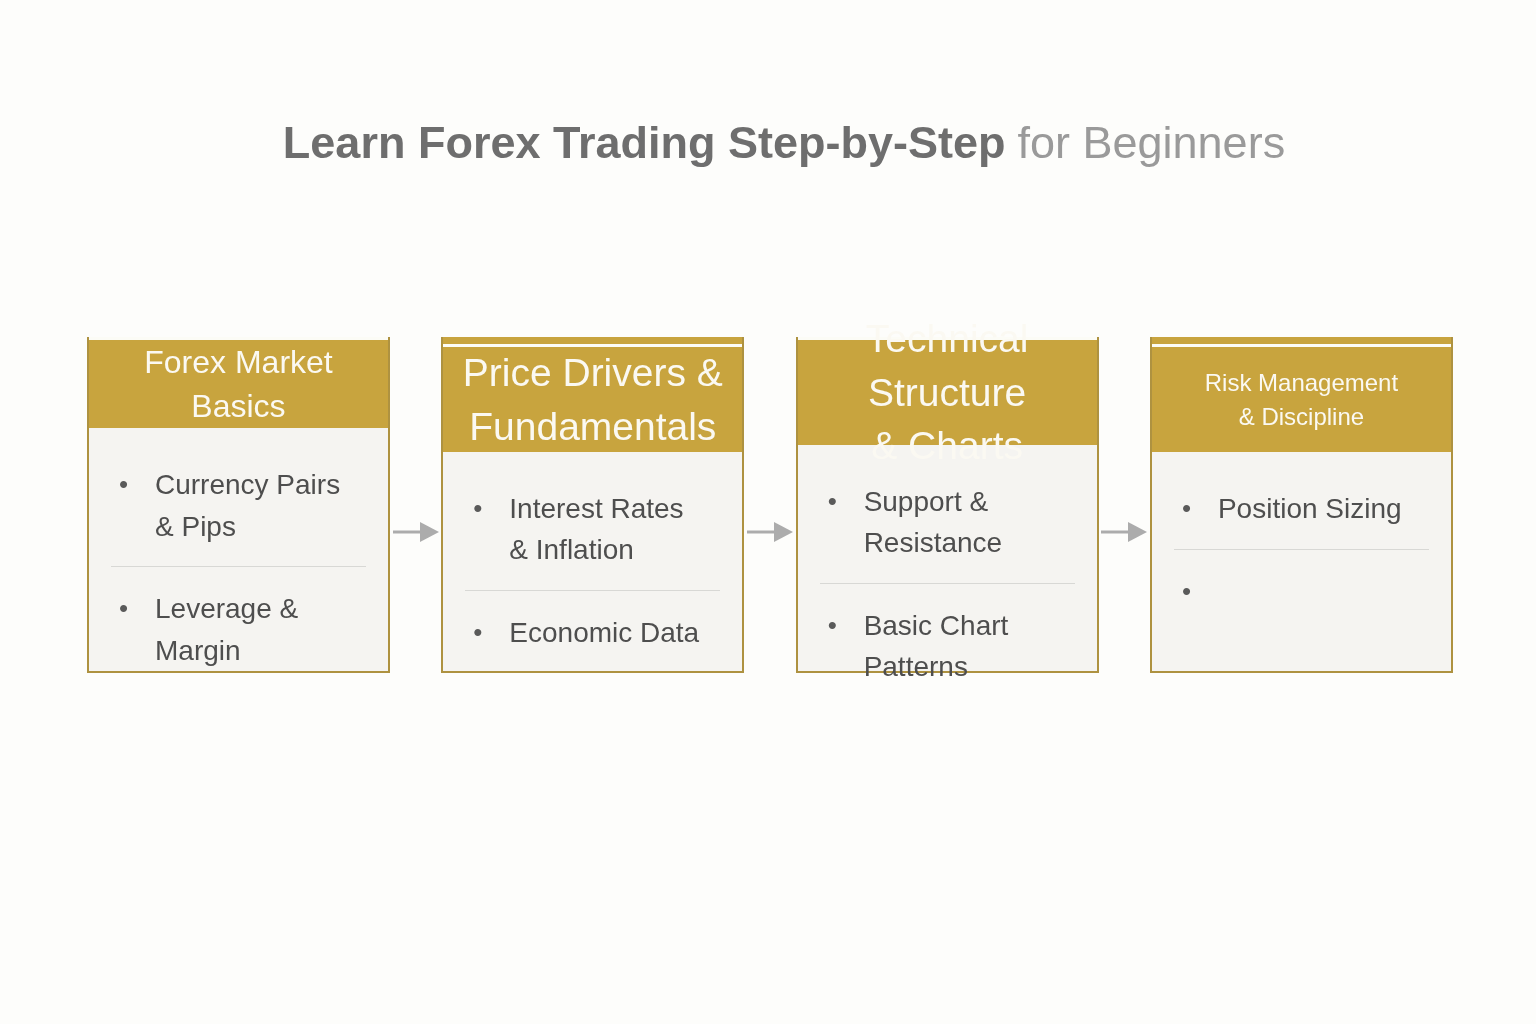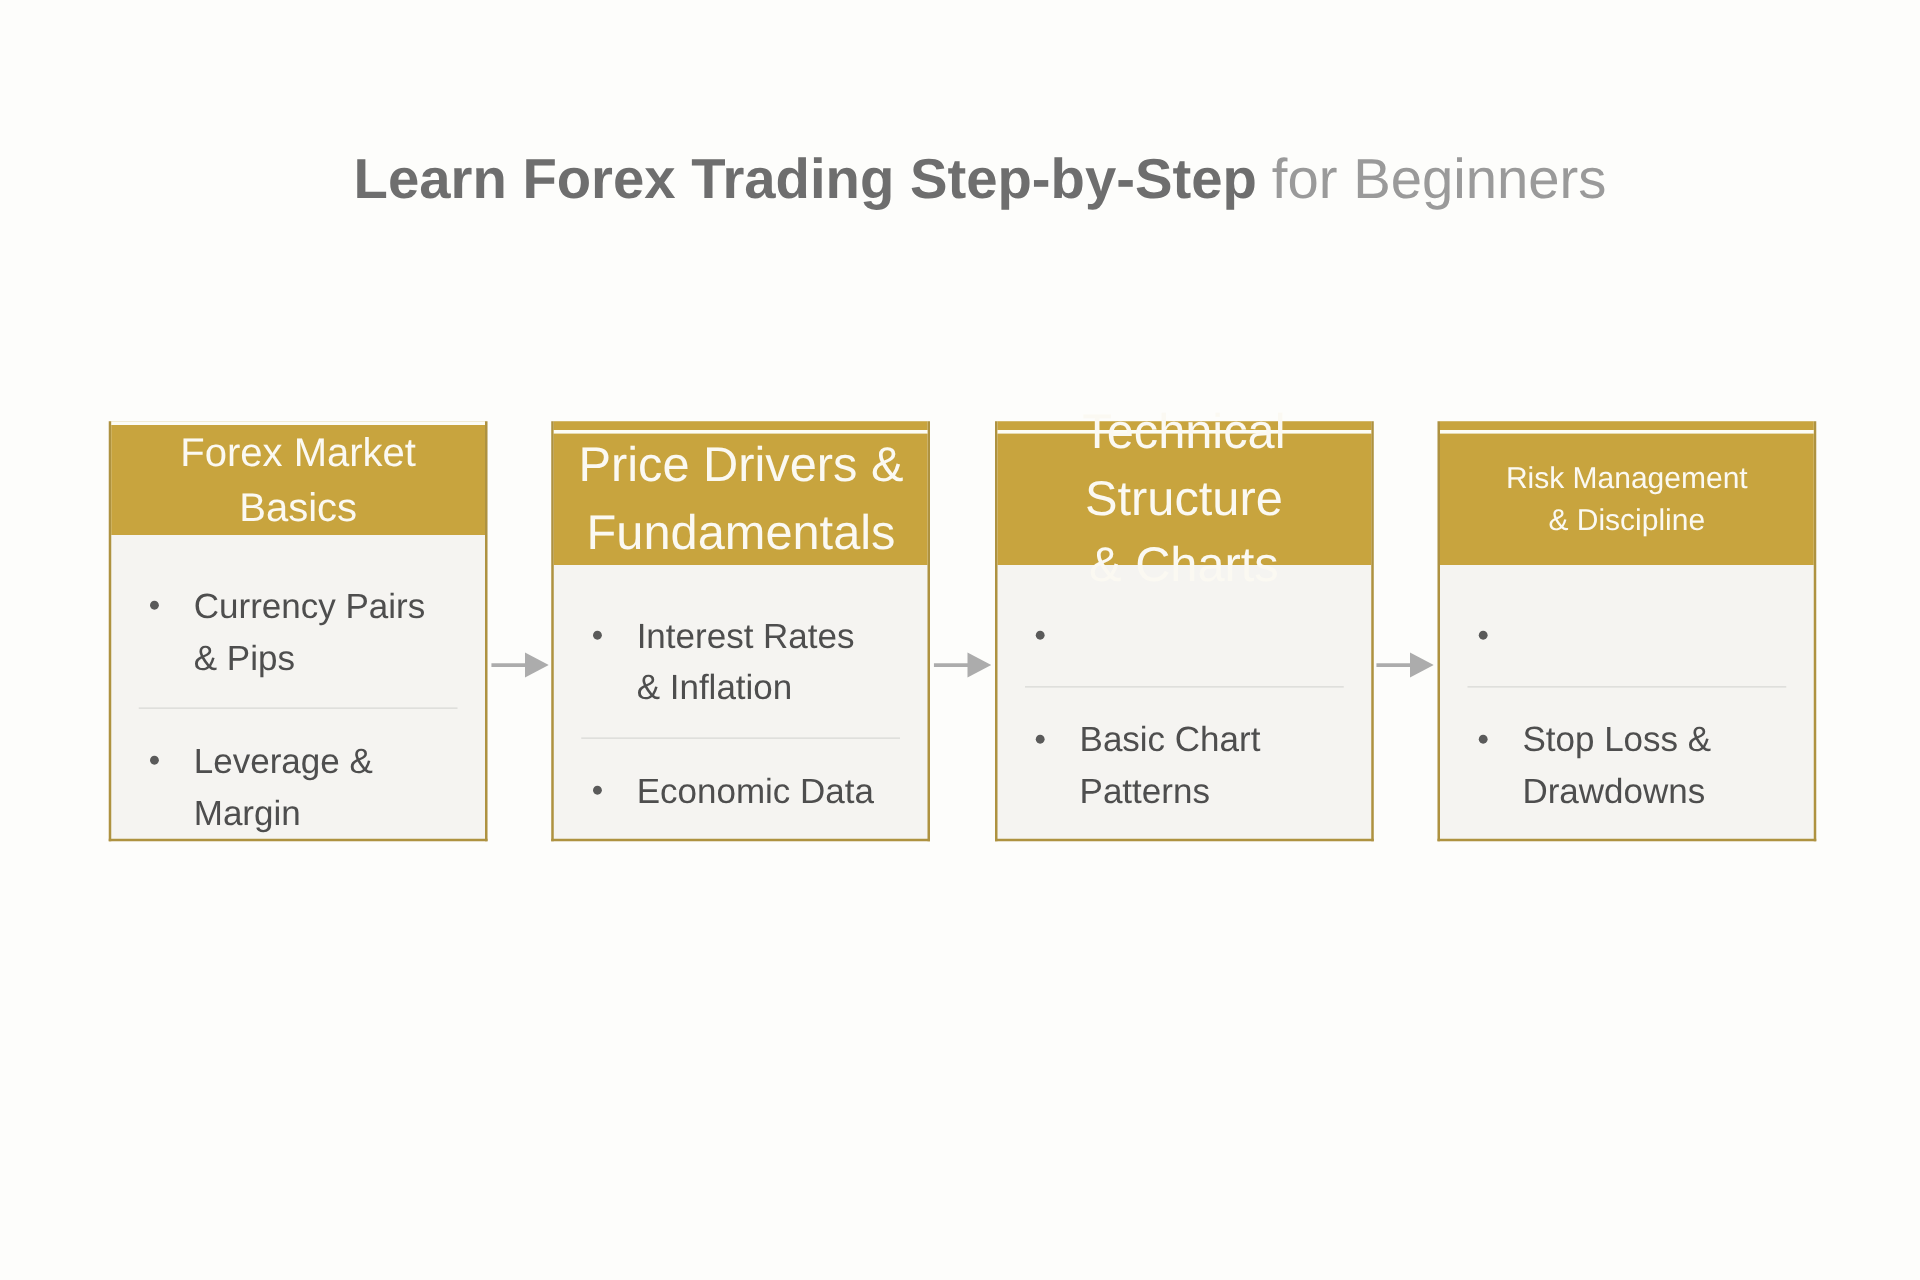--- a/index.html
+++ b/index.html
@@ -158,20 +158,22 @@
     </svg>
   </div>
 
   <div class="card">
     <div class="card-accent"></div>
     <div class="card-header">Technical Structure
 &amp; Charts</div>
     <div class="card-body">
       <div class="bullet">
         <span class="dot">•</span>
+        <span class="btext">Support &amp;
+Resistance</span>
       </div>
       <div class="rule"></div>
       <div class="bullet">
         <span class="dot">•</span>
         <span class="btext">Basic Chart
 Patterns</span>
       </div>
     </div>
   </div>
 
@@ -182,23 +184,22 @@
     </svg>
   </div>
 
   <div class="card">
     <div class="card-accent"></div>
     <div class="card-header">Risk Management
 &amp; Discipline</div>
     <div class="card-body">
       <div class="bullet">
         <span class="dot">•</span>
-      </div>
-      <div class="rule"></div>
-      <div class="bullet">
-        <span class="dot">•</span>
-        <span class="btext">Stop Loss &amp;
-Drawdowns</span>
+        <span class="btext">Position Sizing</span>
+      </div>
+      <div class="rule"></div>
+      <div class="bullet">
+        <span class="dot">•</span>
       </div>
     </div>
   </div>
 
 </div>
 
 </body></html>

